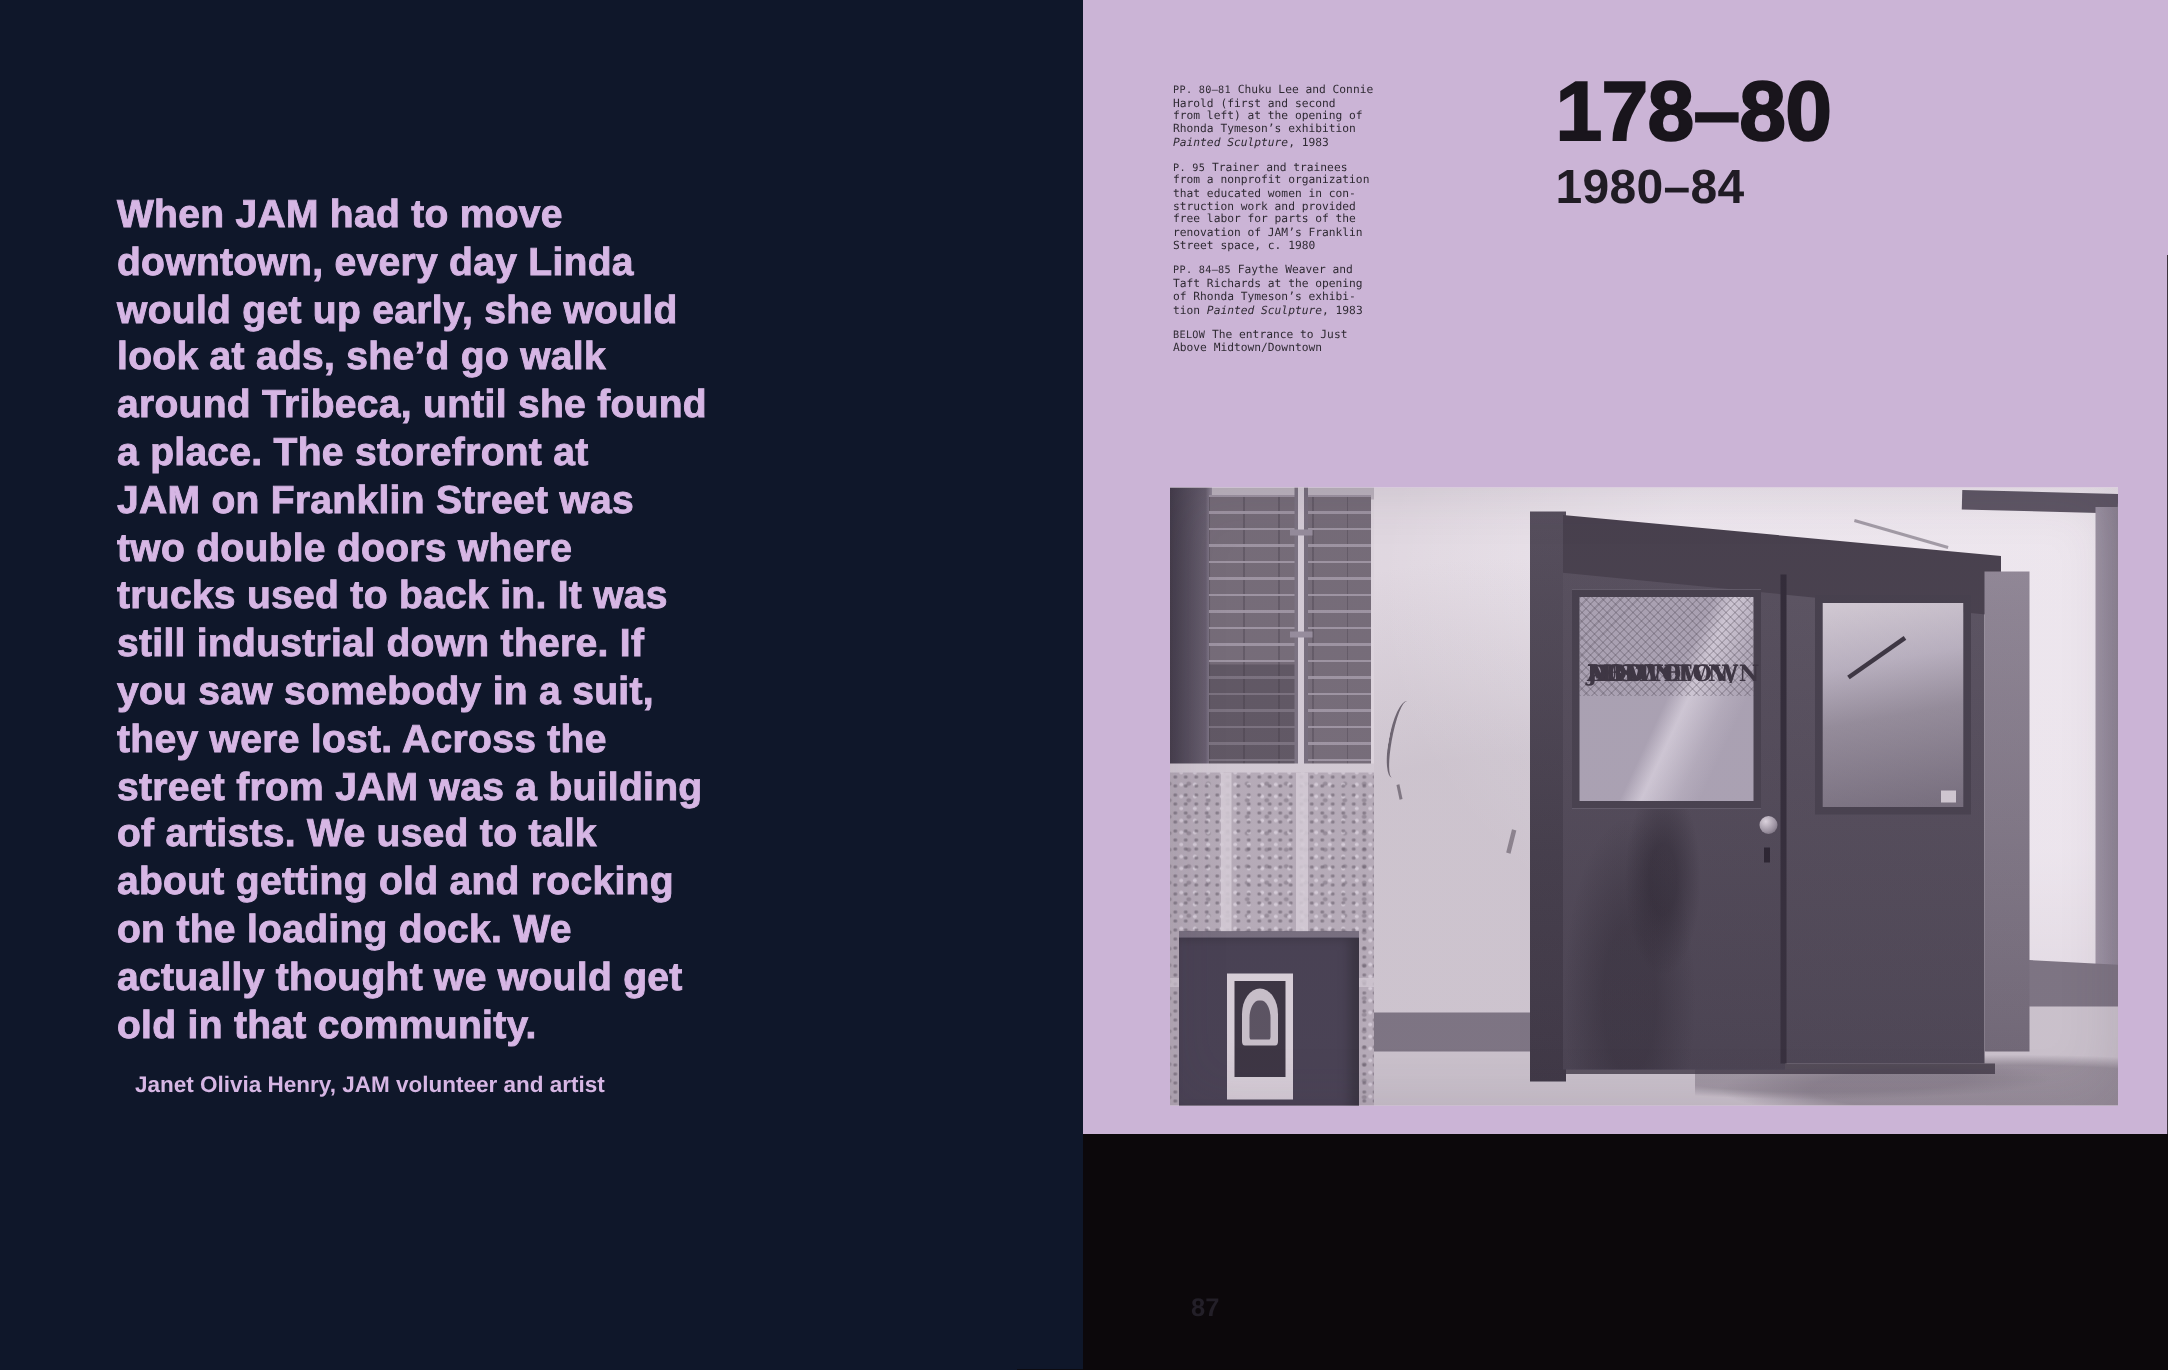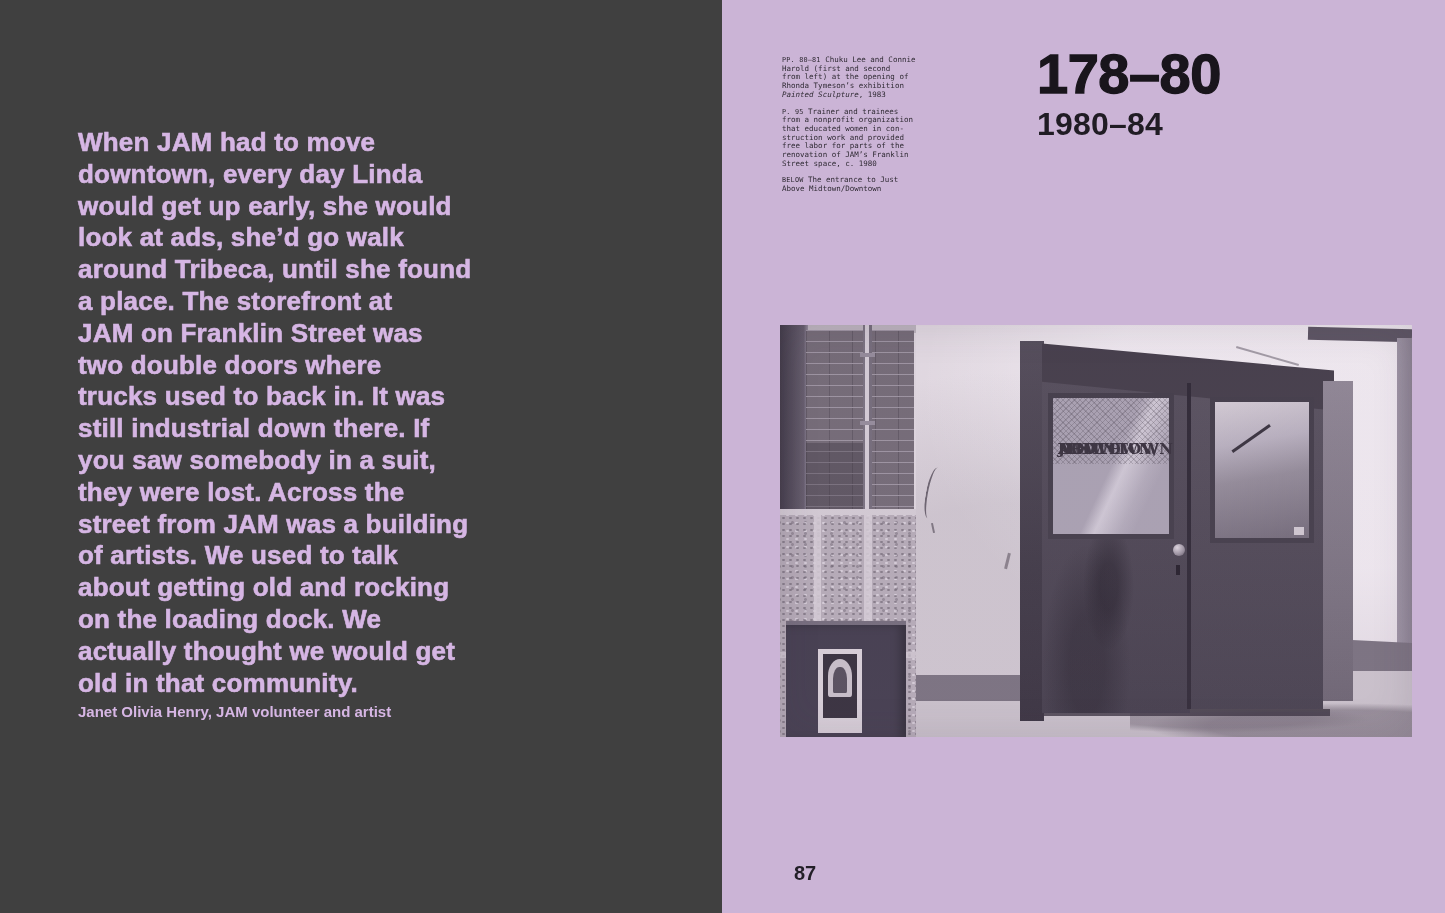--- a/index.html
+++ b/index.html
@@ -1,47 +1,47 @@
 <!DOCTYPE html>
 <html><head>
 <meta charset="utf-8">
 <style>
   html,body{margin:0;padding:0;background:#0c080b;}
   .spread{position:relative;width:1445px;height:913px;overflow:hidden;font-family:"Liberation Sans",sans-serif;}
 
   
-  .page-left{position:absolute;left:0;top:0;width:722px;height:913px;background:#404040;}
+  .page-left{position:absolute;left:0;top:0;width:722px;height:913px;background:#0f172a;}
   .quote{
     position:absolute;left:78px;top:127px;width:580px;margin:0;
     font-family:"Liberation Sans",sans-serif;font-weight:bold;
     font-size:26px;line-height:31.8px;letter-spacing:.2px;
     color:#d6b6e4;-webkit-text-stroke:.6px #d6b6e4;
     white-space:pre-line;
   }
   .attribution{
-    position:absolute;left:78px;top:703px;margin:0;
+    position:absolute;left:78px;top:703px;margin:12px;
     font-weight:bold;font-size:15px;color:#d6b6e4;
   }
 
   
-  .page-right{position:absolute;left:722px;top:0;width:723px;height:913px;background:#cbb4d6;}
+  .page-right{position:absolute;left:722px;top:0;width:723px;height:756px;background:#cbb4d6;}
 
   .captions{position:absolute;left:60px;top:56px;width:168px;color:#2f2a33;
     font-family:"DejaVu Sans Mono",monospace;font-size:7.5px;line-height:8.7px;}
   .caption{margin:0 0 8px;white-space:pre-line;}
   .caption .ref{font-size:6.8px;letter-spacing:.2px;}
   .caption em{font-style:italic;}
 
   .title-block{position:absolute;left:315px;top:50px;color:#19151c;}
   .title{margin:0;font-family:"Liberation Sans",sans-serif;font-weight:bold;
     font-size:56px;line-height:47px;letter-spacing:-.5px;
     -webkit-text-stroke:1.3px #19151c;}
   .subtitle{margin-top:9px;font-weight:bold;font-size:32px;color:#201c24;letter-spacing:.2px;}
 
-  .page-number{position:absolute;left:72px;top:862px;font-weight:bold;font-size:20px;color:#231f28;}
+  .page-number{position:absolute;left:72px;top:862px;font-weight:bold;font-size:17px;color:#231f28;}
 
   
   .photo{position:absolute;left:58px;top:325px;width:632px;height:412px;
     background:#ded7dd;overflow:hidden;margin:0;}
   .photo div{position:absolute;}
 
   .ph-topgrey{left:0;top:0;width:136px;height:8px;background:#b9b2ba;}
   .ph-leftstrip{left:0;top:0;width:28px;height:192px;background:linear-gradient(90deg,#332e3a,#5a5361 85%,#8d8594);}
   .ph-brick{left:26px;top:5px;width:108px;height:186px;background-color:#6b636d;
     background-image:
@@ -167,20 +167,24 @@
 from left) at the opening of
 Rhonda Tymeson’s exhibition
 </span><em>Painted Sculpture</em><span>, 1983</span></p>
       <p class="caption"><span class="ref">P. 95</span><span> Trainer and trainees
 from a nonprofit organization
 that educated women in con-
 struction work and provided
 free labor for parts of the
 renovation of JAM’s Franklin
 Street space, c. 1980</span><em></em><span></span></p>
+      <p class="caption"><span class="ref">PP. 84–85</span><span> Faythe Weaver and
+Taft Richards at the opening
+of Rhonda Tymeson’s exhibi-
+tion </span><em>Painted Sculpture</em><span>, 1983</span></p>
       <p class="caption"><span class="ref">BELOW</span><span> The entrance to Just
 Above Midtown/Downtown</span><em></em><span></span></p>
     </div>
 
     <header class="title-block">
       <h1 class="title">
         <div>178–80</div>
       </h1>
       <div class="subtitle">1980–84</div>
     </header>

